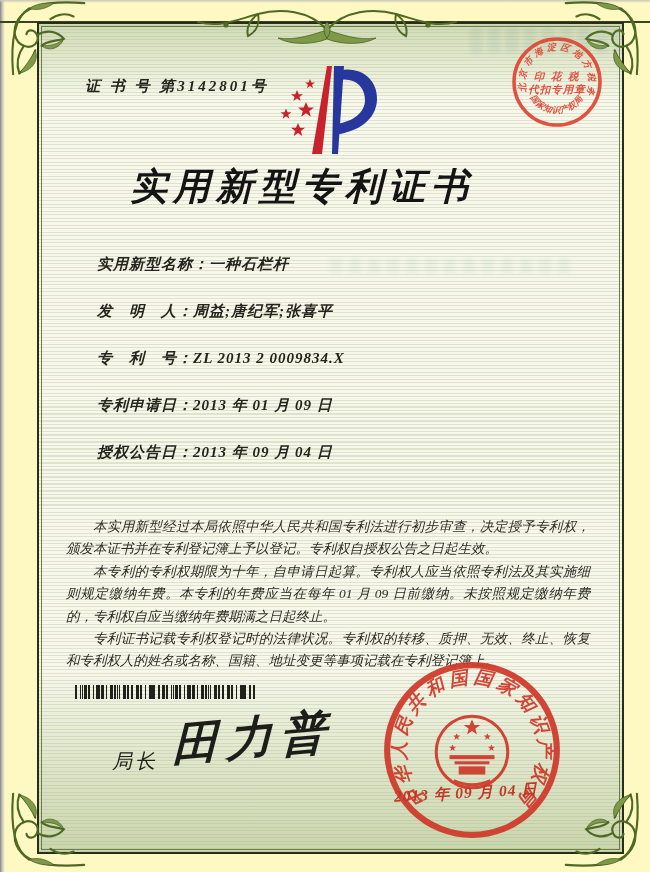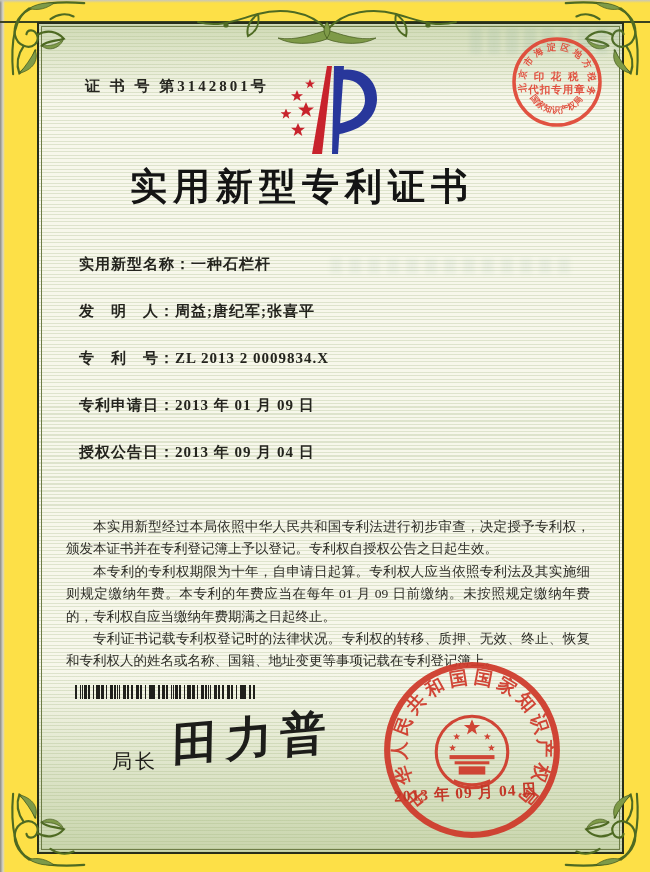--- a/index.html
+++ b/index.html
@@ -3,21 +3,22 @@
 <meta charset="utf-8">
 <style>
   html,body{margin:0;padding:0;}
   body{
     width:650px;height:872px;overflow:hidden;
     font-family:"Liberation Serif","DejaVu Serif",serif;
     background:#e9e7de;
   }
   .page{
     position:relative;width:650px;height:872px;
-    background:#fde047;
+    background:#fef9c3;
+    font-style:italic;
   }
   
   .scan-edge-left{position:absolute;left:0;top:0;width:5px;height:872px;
     background:linear-gradient(90deg,#8a897f,#d8d6c9 60%,rgba(216,214,201,0));}
   .scan-edge-top{position:absolute;left:0;top:0;width:650px;height:3px;
     background:linear-gradient(180deg,#c9c7ba,rgba(201,199,186,0));}
   
   .top-rule{position:absolute;left:0;top:21px;width:650px;height:2px;background:#39431f;}
   
   .frame{
@@ -48,21 +49,21 @@
     position:absolute;left:0;top:162px;width:604px;text-align:center;
     font-size:37px;font-weight:bold;color:#141414;letter-spacing:6px;
   }
   
   .bleed{position:absolute;filter:blur(2px);opacity:.5;pointer-events:none;}
   .bleed-1{left:470px;top:28px;width:150px;height:26px;
     background:repeating-linear-gradient(90deg,rgba(120,160,150,.25) 0 12px,rgba(0,0,0,0) 12px 18px);}
   .bleed-2{left:330px;top:258px;width:240px;height:16px;
     background:repeating-linear-gradient(90deg,rgba(130,170,150,.18) 0 12px,rgba(0,0,0,0) 12px 19px);}
   
-  .fields{position:absolute;left:79px;top:255px;width:480px;}
+  .fields{position:absolute;left:97px;top:255px;width:480px;}
   .field-row{height:18px;margin-bottom:29px;font-size:15px;font-weight:bold;color:#24241e;
     white-space:nowrap;}
   .field-label{letter-spacing:1px;}
   .field-value{letter-spacing:1px;}
   
   .body-text{position:absolute;left:66px;top:516px;width:524px;
     font-size:13.5px;line-height:22.4px;color:#2c2c26;text-align:justify;}
   .body-text p{margin:0;text-indent:2em;}
   
   .barcode{position:absolute;left:75px;top:685px;width:180px;height:14px;

